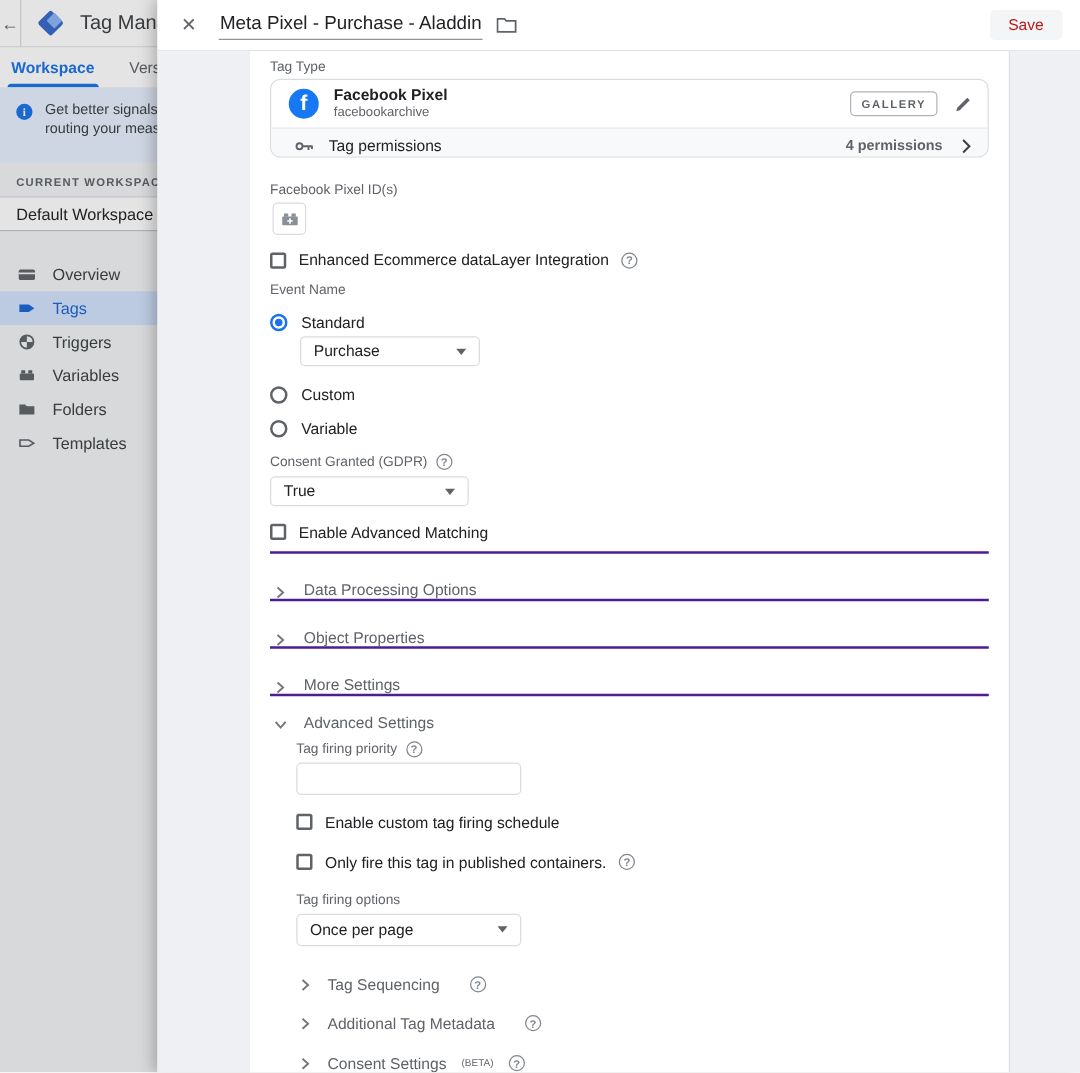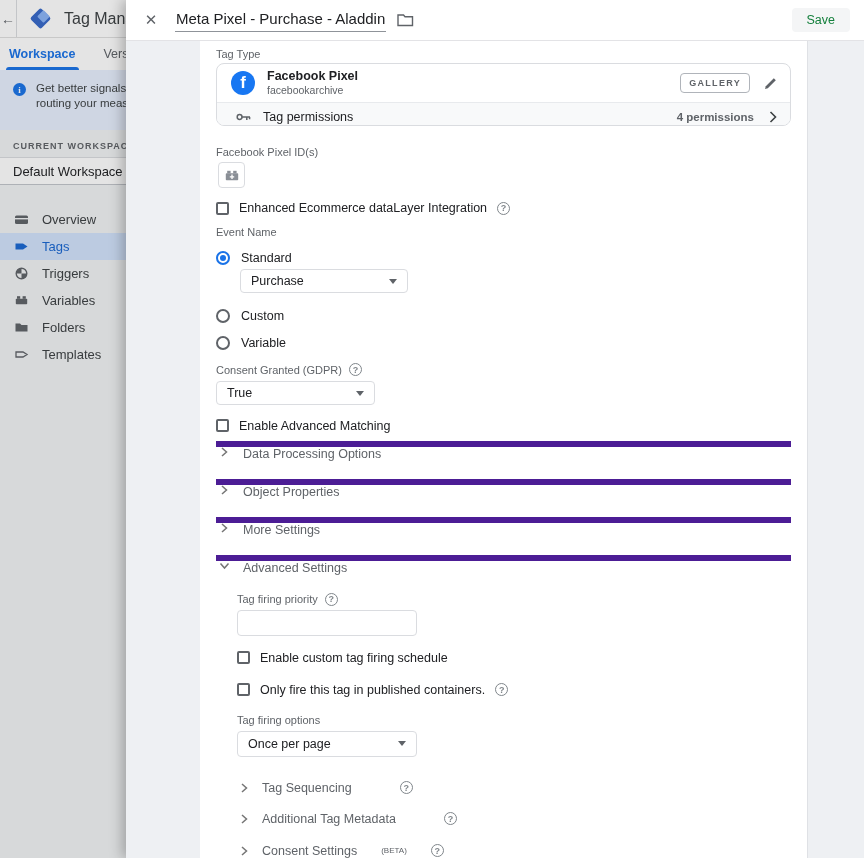--- a/index.html
+++ b/index.html
@@ -37,21 +37,21 @@
   .scrim { position:absolute; inset:0; background:rgba(32,33,36,0.12); }
 
   
   .dialog { position:absolute; left:126px; top:0; right:0; bottom:0; background:#fff; box-shadow:-4px 0 12px rgba(0,0,0,0.25); }
   .dlg-header { height:41px; display:flex; align-items:center; background:#fff; border-bottom:1px solid #e3e3e6; padding:0 12px 0 14px; }
   .close-btn { width:22px; font-size:15px; color:#5f6368; background:none; border:none; text-align:center; }
   .dlg-title-wrap { margin-left:13px; border-bottom:1px solid #8f9399; padding:2px 1px 3px 1px; }
   .dlg-title { font-size:15px; color:#202124; white-space:nowrap; }
   .folder-btn { margin-left:11px; background:none; border:none; display:flex; align-items:center; }
   .hspacer { flex:1; }
-  .save-btn { background:#f4f5f6; color:#15803d; border:none; border-radius:4px; height:24px; padding:0 15px; font-size:12.5px; margin-right:2px; }
+  .save-btn { background:#f4f5f6; color:#b91c1c; border:none; border-radius:4px; height:24px; padding:0 15px; font-size:12.5px; margin-right:2px; }
 
   .dlg-body { position:absolute; top:41px; left:0; right:0; bottom:0; background:#eef0f3; }
   .content { position:absolute; left:74px; top:0; bottom:0; width:608px; background:#fff; border-right:1px solid #dfe1e5; padding:0 16px; display:flex; flex-direction:column; align-items:flex-start; overflow:hidden; }
 
   .flabel { font-size:11px; color:#5f6368; display:flex; align-items:center; gap:7px; }
   .help { width:13px; height:13px; border-radius:50%; border:1px solid #80868b; color:#80868b; font-size:9px; font-weight:bold; display:inline-flex; align-items:center; justify-content:center; flex:none; }
 
   .tt-card { margin-top:3px; width:100%; border:1px solid #dadce0; border-radius:8px; overflow:hidden; background:#fff; }
   .tt-row1 { height:38px; display:flex; align-items:center; padding:0 12px 0 14px; }
   .fb-icon { width:24px; height:24px; border-radius:50%; background:#1877f2; color:#fff; display:flex; align-items:center; justify-content:center; font-size:17px; font-weight:bold; flex:none; }
@@ -73,28 +73,28 @@
   .checkbox { width:13px; height:13px; border:2px solid #5f6368; border-radius:2px; flex:none; background:#fff; }
   .radio-row { display:flex; align-items:center; gap:11px; font-size:12.5px; color:#202124; }
   .radio { width:14px; height:14px; border:2px solid #5f6368; border-radius:50%; flex:none; position:relative; background:#fff; }
   .radio.sel { border-color:#1a73e8; }
   .radio.sel::after { content:""; position:absolute; left:2px; top:2px; width:6px; height:6px; border-radius:50%; background:#1a73e8; }
 
   .select { height:26px; border:1px solid #dadce0; border-radius:4px; background:#fff; display:flex; align-items:center; justify-content:space-between; padding:0 10px; font-size:12.5px; color:#202124; }
   .caret { width:0; height:0; border-left:4px solid transparent; border-right:4px solid transparent; border-top:5px solid #5f6368; }
 
   .sections { width:100%; margin-top:8px; }
-  .section-row { border-top:6px solid #4c1d95; height:38px; display:flex; align-items:flex-start; padding-left:5px; gap:15px; font-size:12.5px; color:#5f6368; width:100%; }
+  .section-row { border-top:2px solid #4c1d95; height:38px; display:flex; align-items:flex-end; padding-left:5px; gap:15px; font-size:12.5px; color:#5f6368; width:100%; }
   .section-row.open { height:30px; }
   .rot90 { transform:rotate(90deg); }
 
   .adv { margin-left:21px; display:flex; flex-direction:column; align-items:flex-start; }
   .adv-input { margin-top:4px; width:180px; height:26px; border:1px solid #dadce0; border-radius:4px; font-size:12.5px; padding:0 9px; font-family:"Liberation Sans", sans-serif; }
   .subrow { display:flex; align-items:center; gap:14px; font-size:12.5px; color:#5f6368; margin-left:4px; }
-  .subrow .sr-label { display:flex; align-items:center; gap:24px; }
+  .subrow .sr-label { display:flex; align-items:center; gap:12px; }
   .subrow sup { font-size:8px; }
 </style>
 </head>
 <body>
 
 <div class="app">
   <div class="topbar">
     <span class="back">←</span>
     <span class="topbar-sep"></span>
     <span class="gtm-logo">
@@ -250,21 +250,21 @@
         <span class="help">?</span>
       </div>
 
       <div class="flabel" style="margin-top:11px">Event Name</div>
 
       <div class="radio-row" style="margin-top:13px">
         <span class="radio sel"></span>
         <span>Standard</span>
       </div>
 
-      <div class="select" style="margin-top:4px; margin-left:24px; width:168px">
+      <div class="select" style="margin-top:4px; margin-left:24px; width:144px">
         <span>Purchase</span>
         <span class="caret"></span>
       </div>
 
       <div class="radio-row" style="margin-top:16px">
         <span class="radio"></span>
         <span>Custom</span>
       </div>
       <div class="radio-row" style="margin-top:13px">
         <span class="radio"></span>

